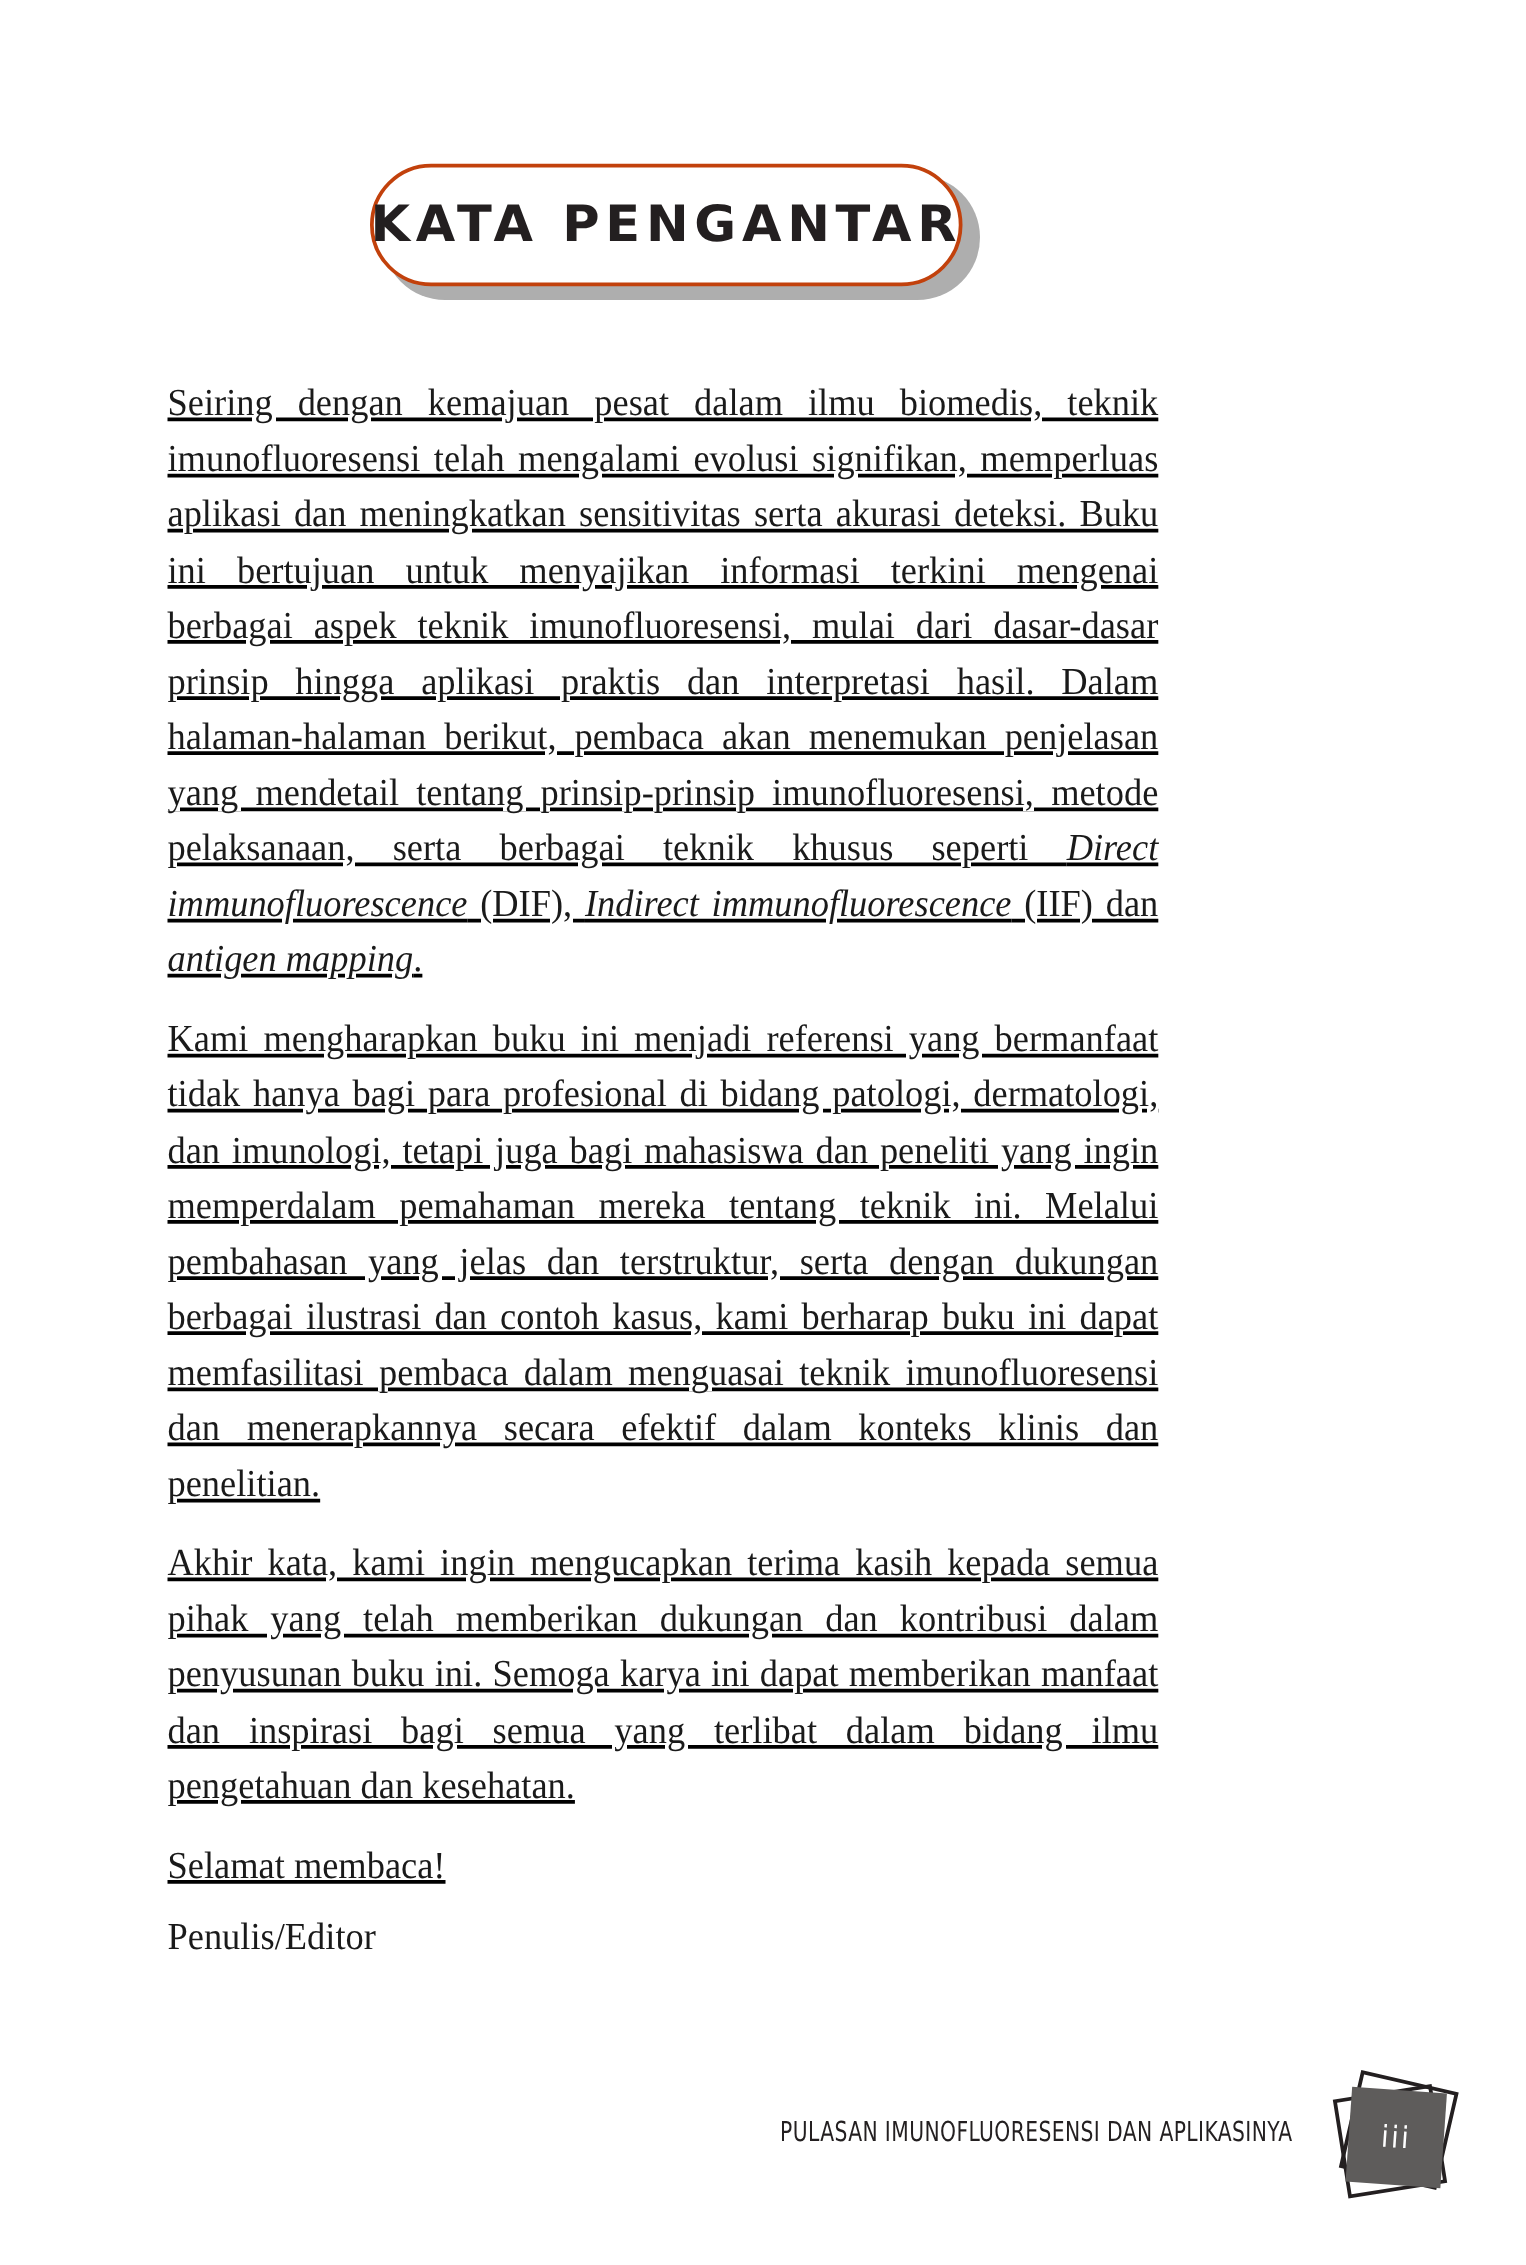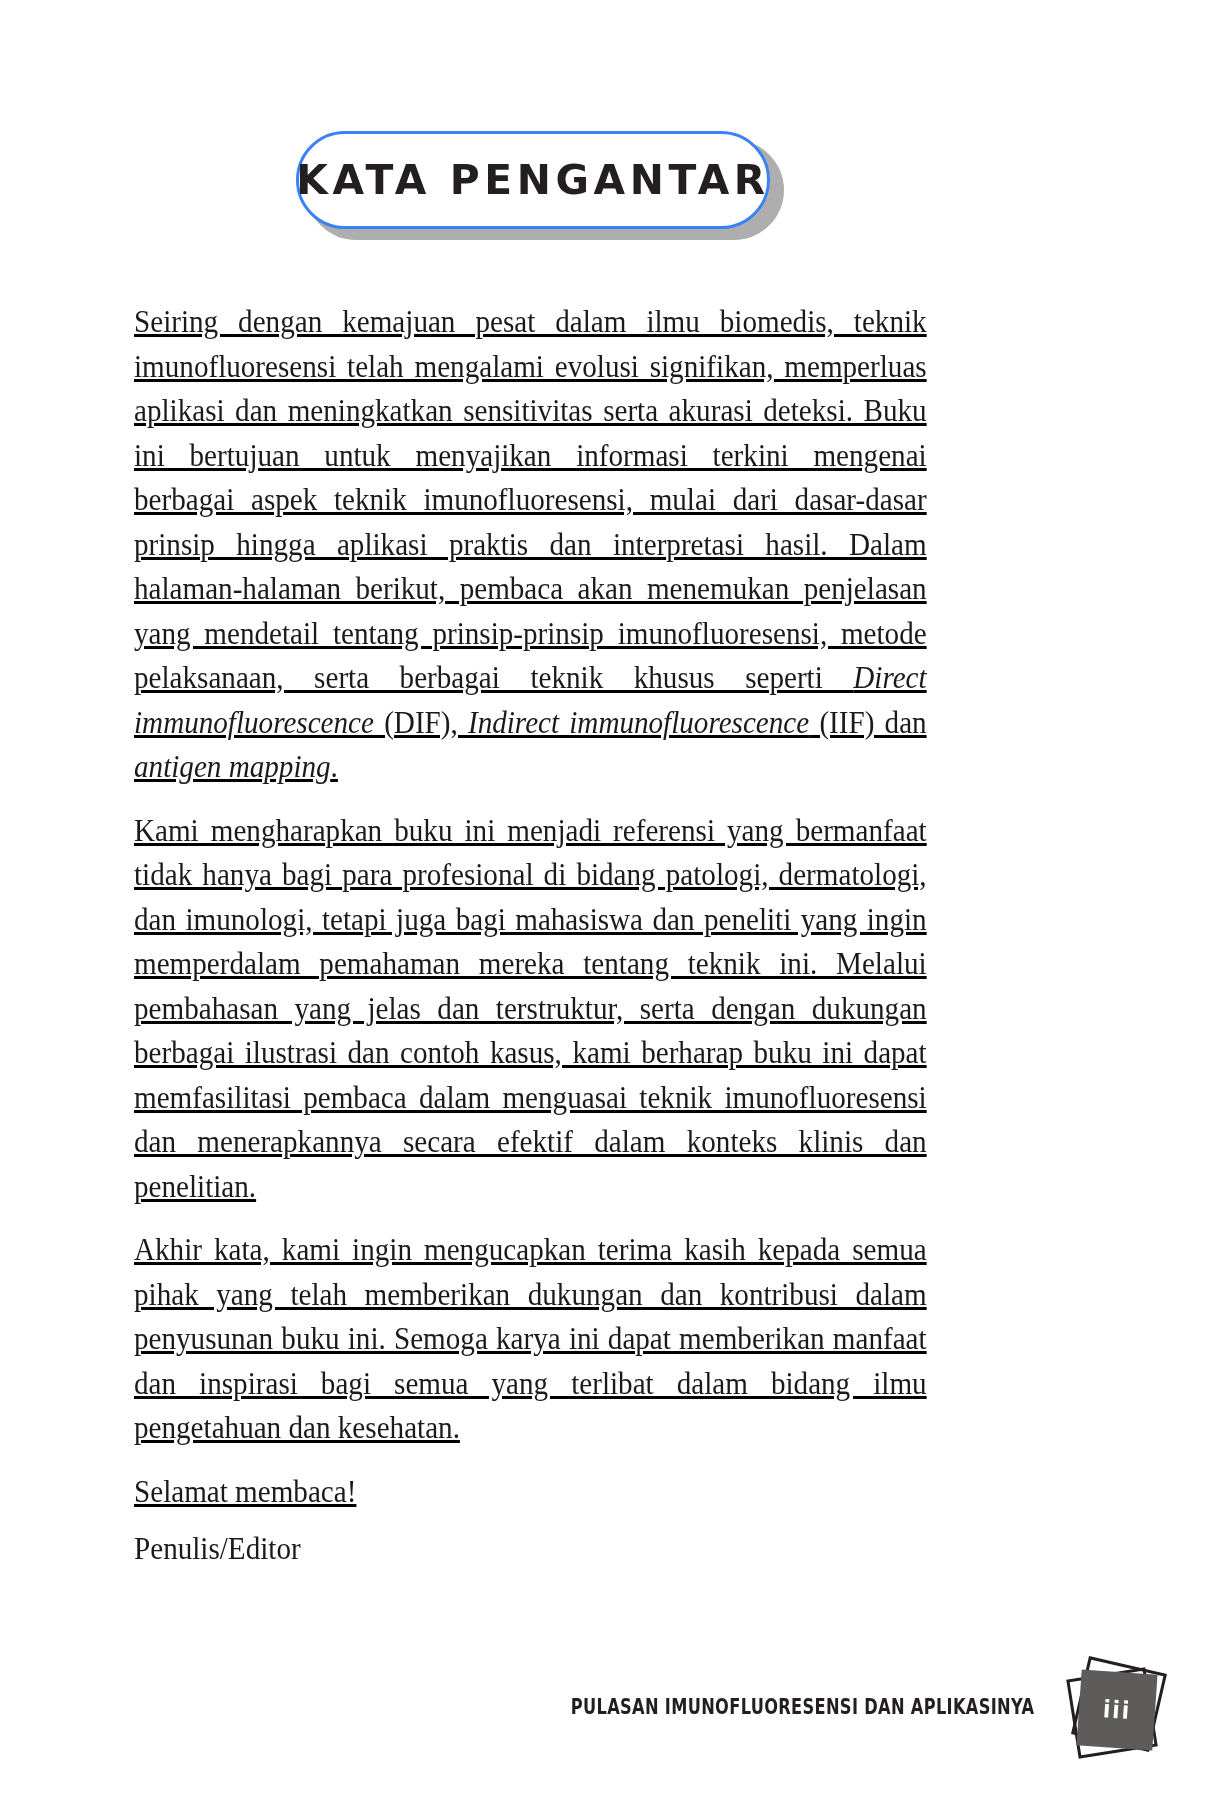--- a/index.html
+++ b/index.html
@@ -34,21 +34,21 @@
     background: #aeaeae;
   }
   .title-pill {
     position: absolute;
     left: 0;
     top: 0;
     width: 474px;
     height: 98px;
     border-radius: 50px;
     background: #ffffff;
-    border: 3px solid #3b82f6;
+    border: 3px solid #c2410c;
     box-sizing: border-box;
     display: flex;
     align-items: center;
     justify-content: center;
   }
   .title-text {
     font-family: "DejaVu Sans", "Liberation Sans", sans-serif;
     font-weight: 700;
     font-size: 40px;
     letter-spacing: 4.5px;
@@ -96,21 +96,20 @@
     white-space: nowrap;
   }
 
   
   .footer {
     position: absolute;
     left: 0;
     top: 1694px;
     width: 1221px;
     height: 40px;
-    font-weight: bold;
   }
   .footer-text {
     position: absolute;
     right: 187px;
     top: 0;
     font-family: "DejaVu Sans Condensed", "Liberation Sans Narrow", "Liberation Sans", sans-serif;
     font-size: 22px;
     letter-spacing: 0.4px;
     color: #231f20;
     white-space: nowrap;

